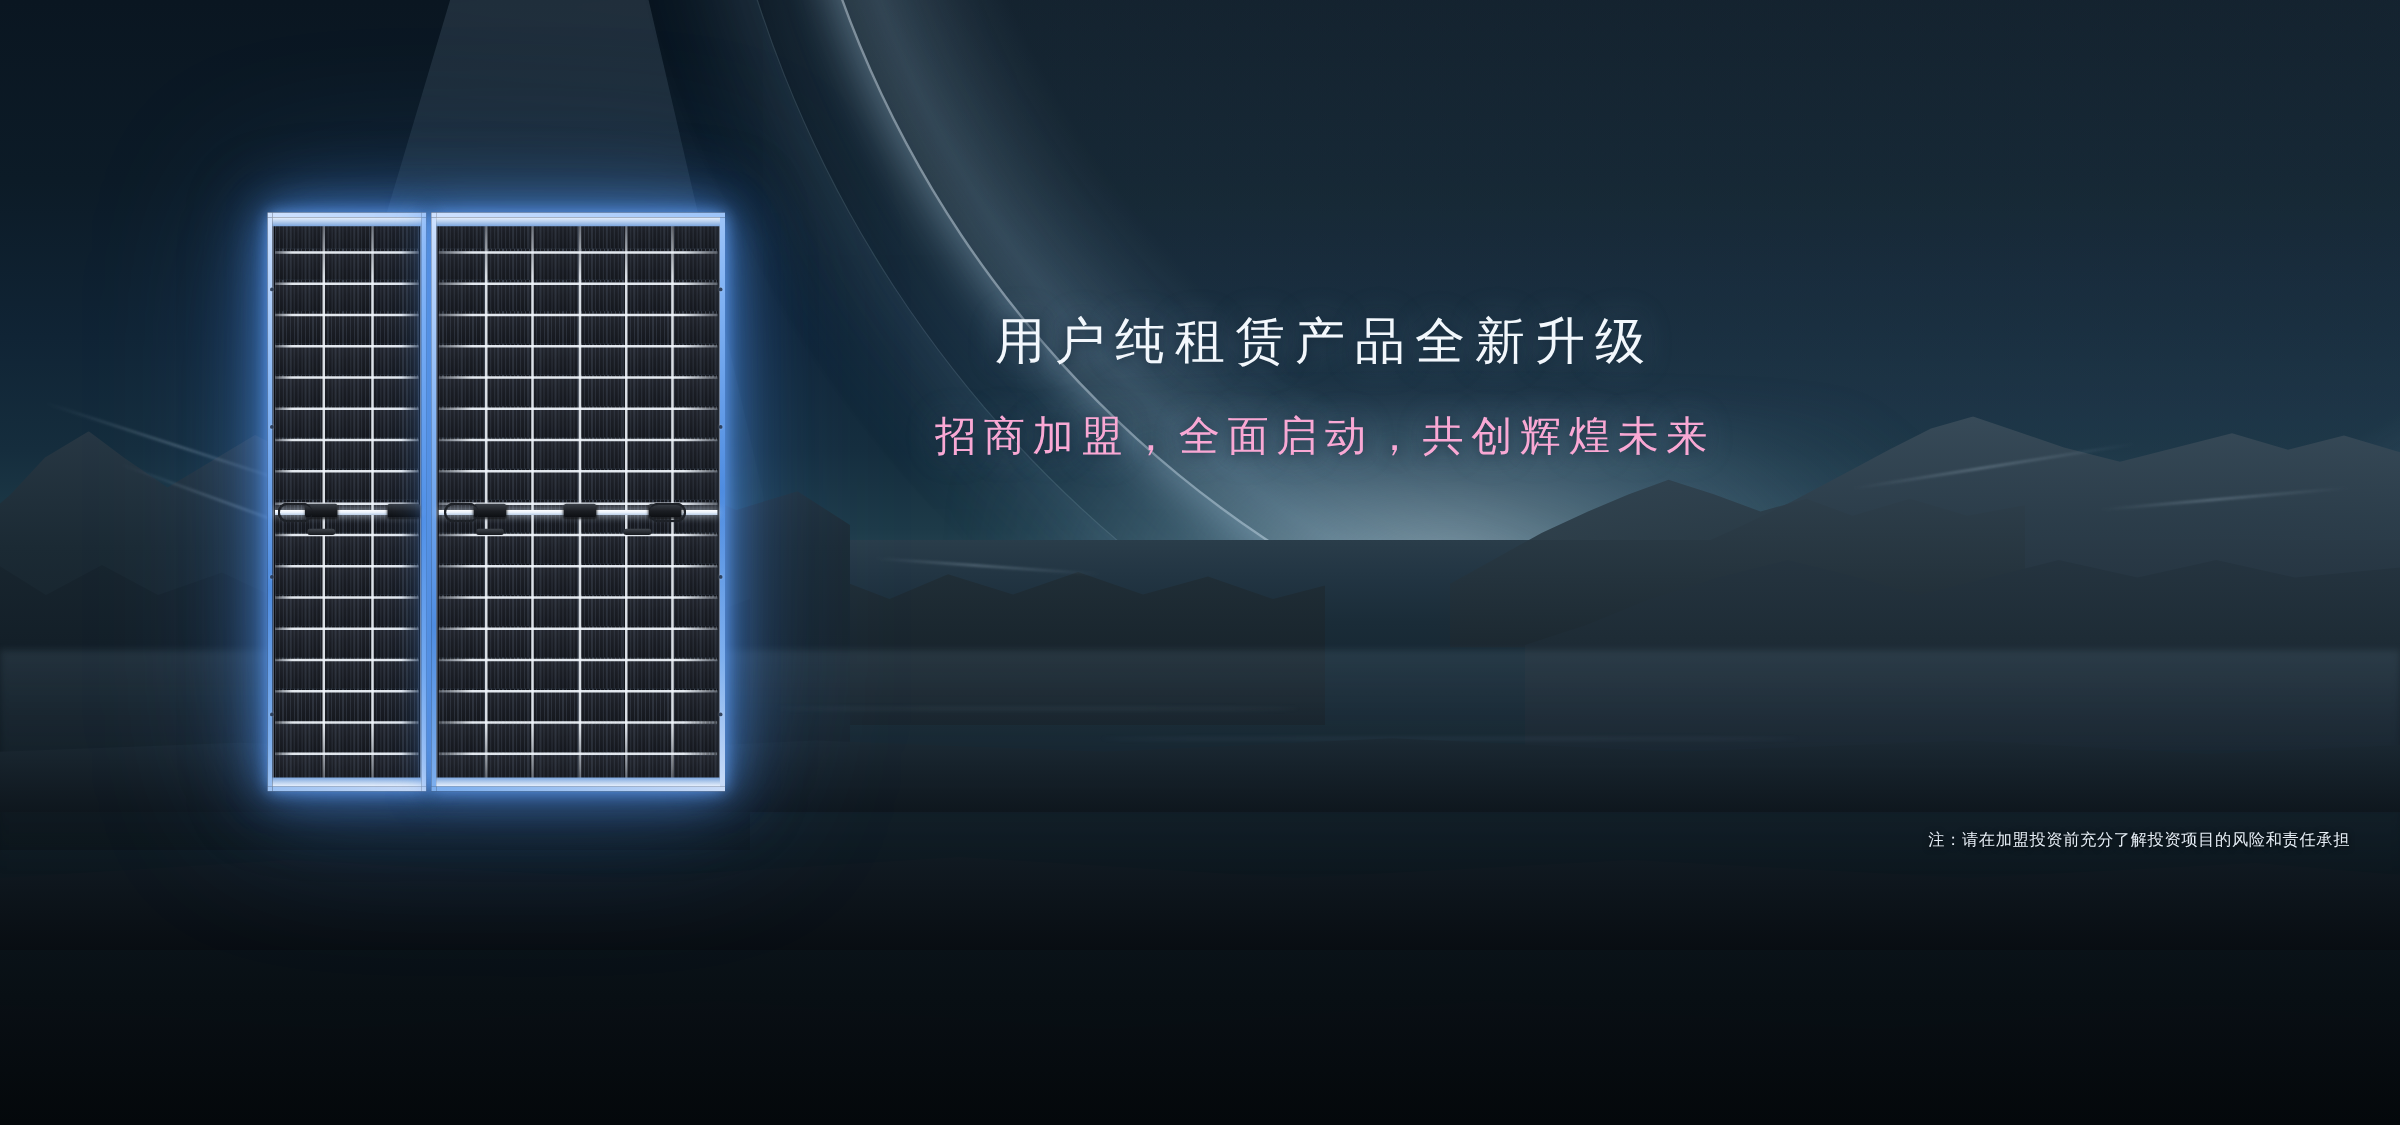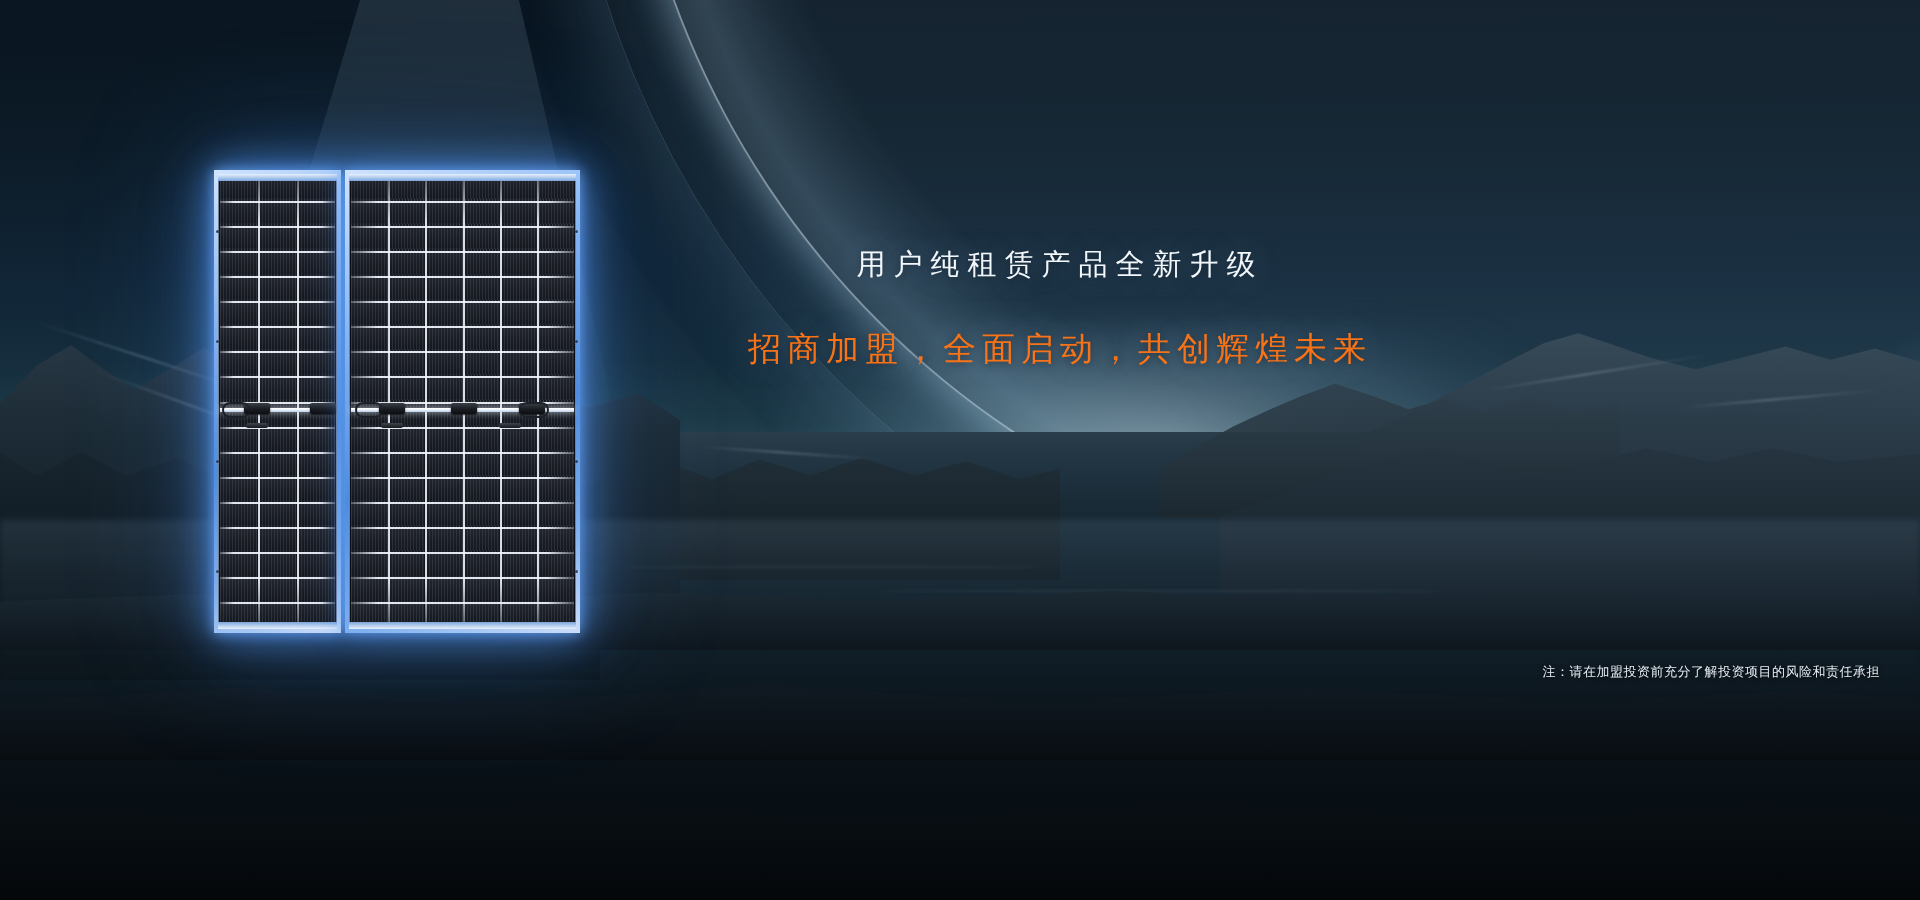--- a/index.html
+++ b/index.html
@@ -325,34 +325,34 @@
     position:absolute;
     left:0; top:0; width:1920px; height:900px;
     pointer-events:none;
   }
   .copy > *{ pointer-events:auto; }
 
   .headline{
     position:absolute;
     left:1060px; top:245px;
     transform:translateX(-50%);
-    font-size:29px;
+    font-size:40px;
     letter-spacing:8px;
     color:#f2f7fc;
     font-weight:500;
     white-space:nowrap;
     text-shadow:0 1px 10px rgba(10,25,40,.75), 0 0 26px rgba(160,200,235,.35);
   }
   .subheadline{
     position:absolute;
     left:1060px; top:327px;
     transform:translateX(-50%);
     font-size:33px;
     letter-spacing:6px;
-    color:#f97316;
+    color:#f9a8d4;
     font-weight:500;
     white-space:nowrap;
     text-shadow:0 1px 10px rgba(10,25,40,.75), 0 0 26px rgba(160,200,235,.35);
   }
 
   .brand{
     position:absolute;
     left:1078px; top:348px;
     font-size:158px;
     font-weight:700;

